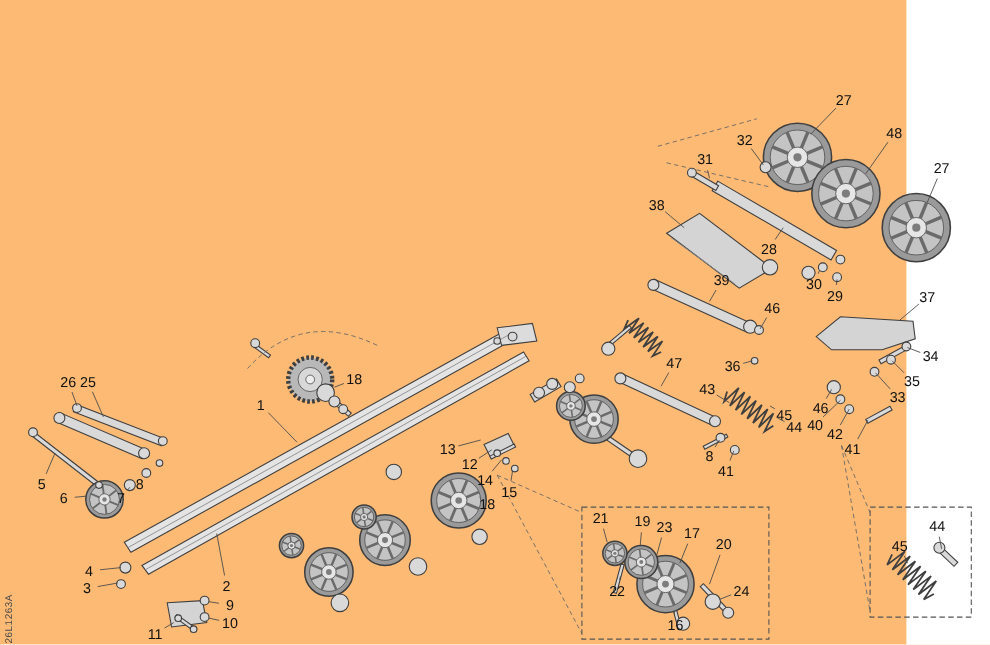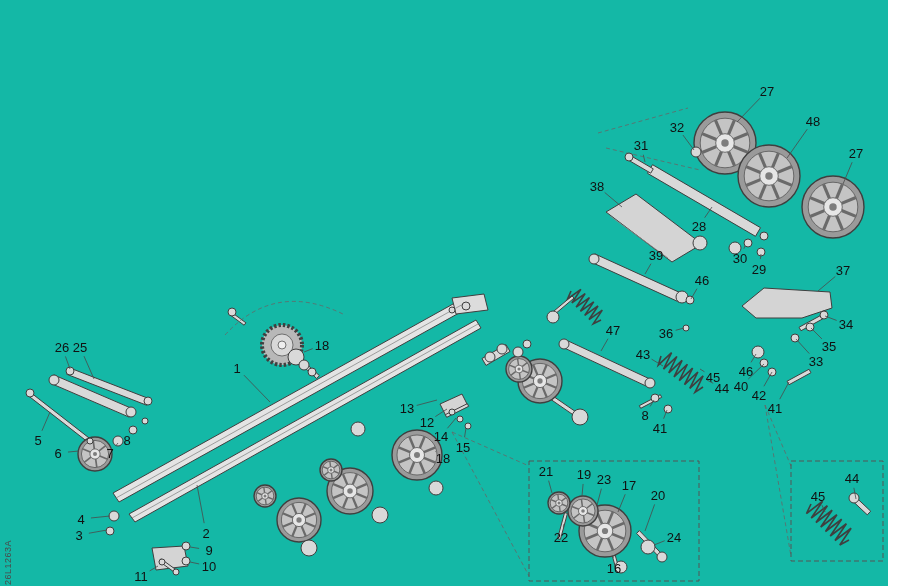--- a/index.html
+++ b/index.html
@@ -1,17 +1,17 @@
 <!DOCTYPE html>
 <html><head>
 <meta charset="utf-8">
 <style>
   html,body{margin:0;padding:0;background:#ffffff;}
   body{width:900px;height:586px;overflow:hidden;font-family:"Liberation Sans",sans-serif;}
-  .stage{position:relative;width:888px;height:586px;background:#14b8a6;}
+  .stage{position:relative;width:824px;height:586px;background:#fdba74;}
   svg{display:block;font-family:"Liberation Sans",sans-serif;}
   .doc-code{
     position:absolute;left:3px;top:540px;
     writing-mode:vertical-rl;transform:rotate(180deg);
     font-size:9px;color:#4a4a4a;letter-spacing:0.5px;
   }
 </style>
 </head>
 <body>
 

